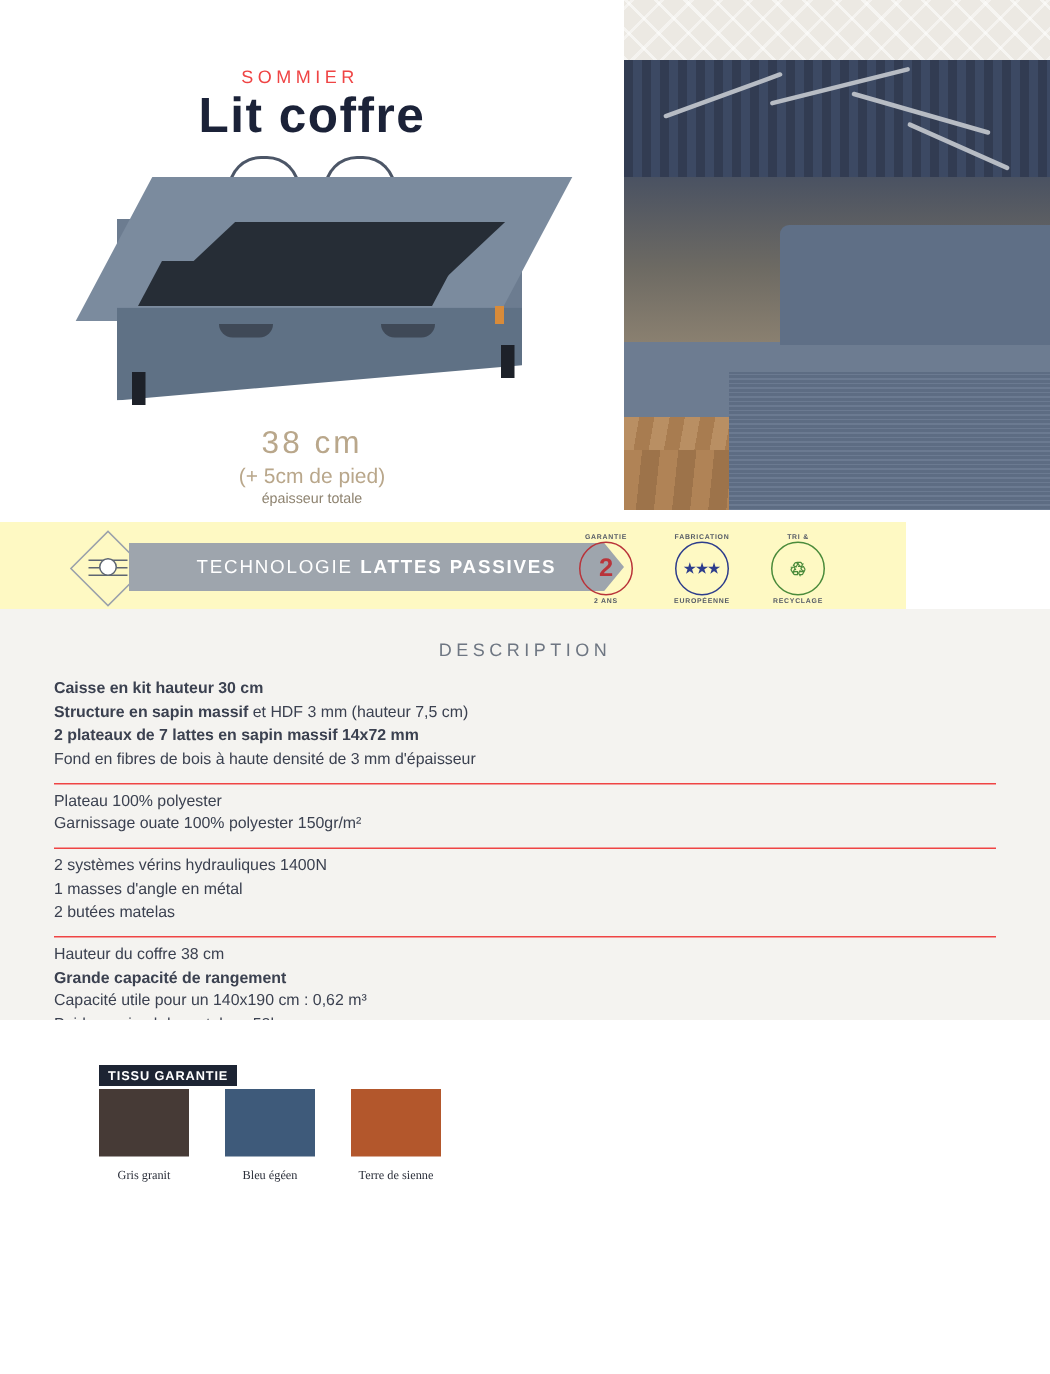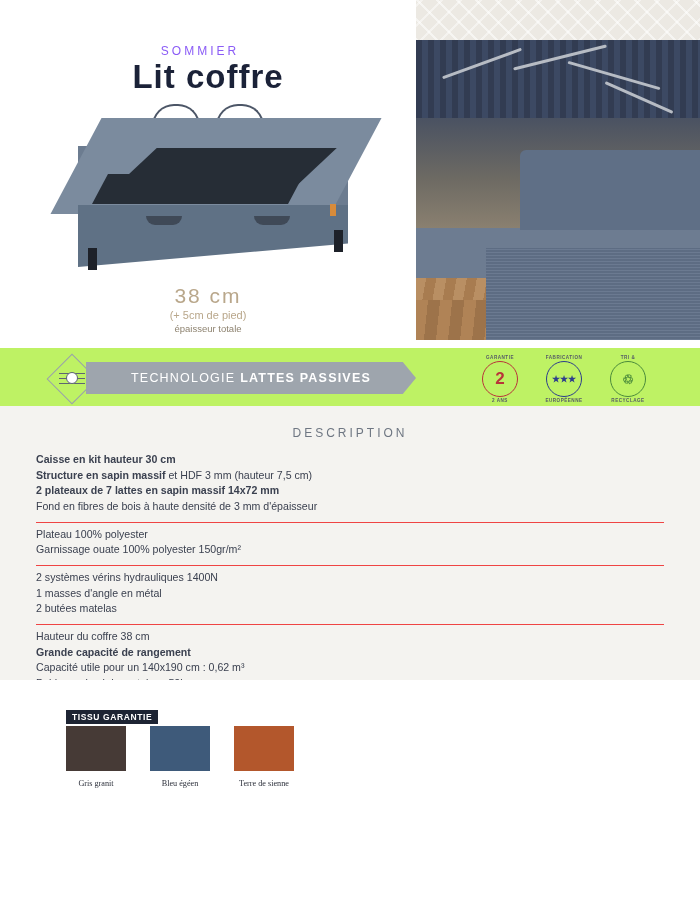--- a/index.html
+++ b/index.html
@@ -29,21 +29,21 @@
     left: 0; top: 0;
     width: 416px; height: 348px;
   }
 
   .kicker {
     position: absolute;
     left: 0; right: 16px; top: 44px;
     text-align: center;
     font-size: 12px;
     letter-spacing: 3px;
-    color: #8b5cf6;
+    color: #ef4444;
     font-weight: 400;
   }
   .title {
     position: absolute;
     left: 0; right: 0; top: 58px;
     text-align: center;
     font-size: 33px;
     font-weight: 700;
     letter-spacing: 1px;
     color: #1b2238;
@@ -122,21 +122,21 @@
     position: absolute;
     left: 0; right: 0; top: 284px;
     text-align: center;
   }
   .height-main {
     font-size: 21px;
     color: #b9a78b;
     letter-spacing: 2px;
   }
   .height-sub {
-    font-size: 11px;
+    font-size: 14px;
     color: #b9a78b;
     margin-top: 1px;
   }
   .height-sub2 {
     font-size: 9.5px;
     color: #8e8370;
     margin-top: 2px;
   }
 
   
@@ -200,22 +200,22 @@
     position: absolute; left: 70px; top: 248px;
     width: 214px; height: 92px;
     background: #62728a;
     background-image: repeating-linear-gradient(0deg, rgba(255,255,255,.06) 0 1px, rgba(0,0,0,.05) 1px 3px);
   }
 
   
   .banner-row {
     position: absolute;
     left: 0; top: 348px;
-    width: 700px; height: 58px;
-    background: #bef264;
+    width: 604px; height: 58px;
+    background: #fef9c3;
   }
   .diamond-wrap {
     position: absolute;
     left: 46px; top: 5px;
     width: 52px; height: 52px;
   }
   .diamond {
     position: absolute;
     left: 8px; top: 8px;
     width: 36px; height: 36px;

